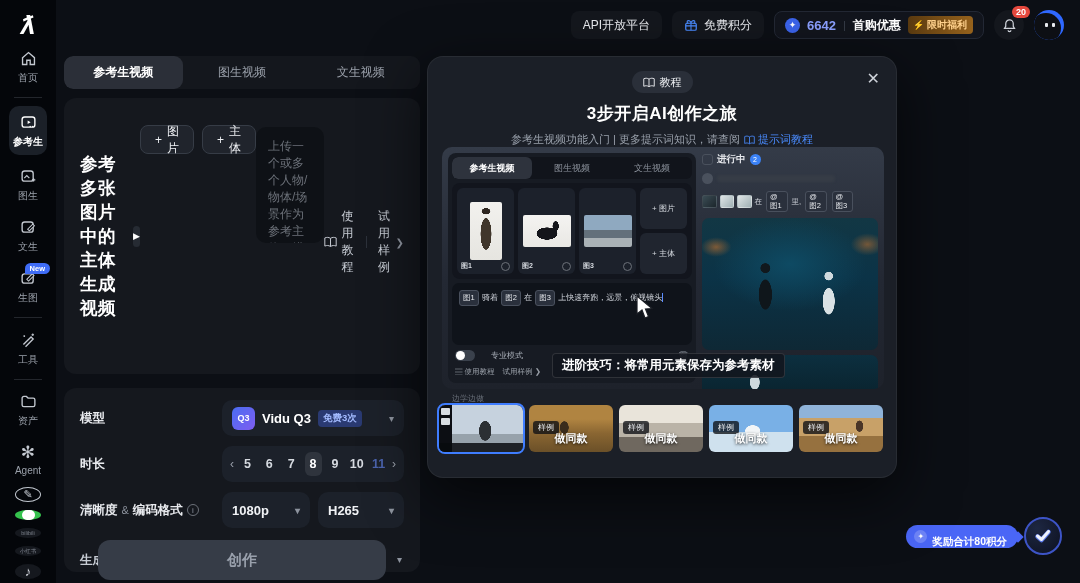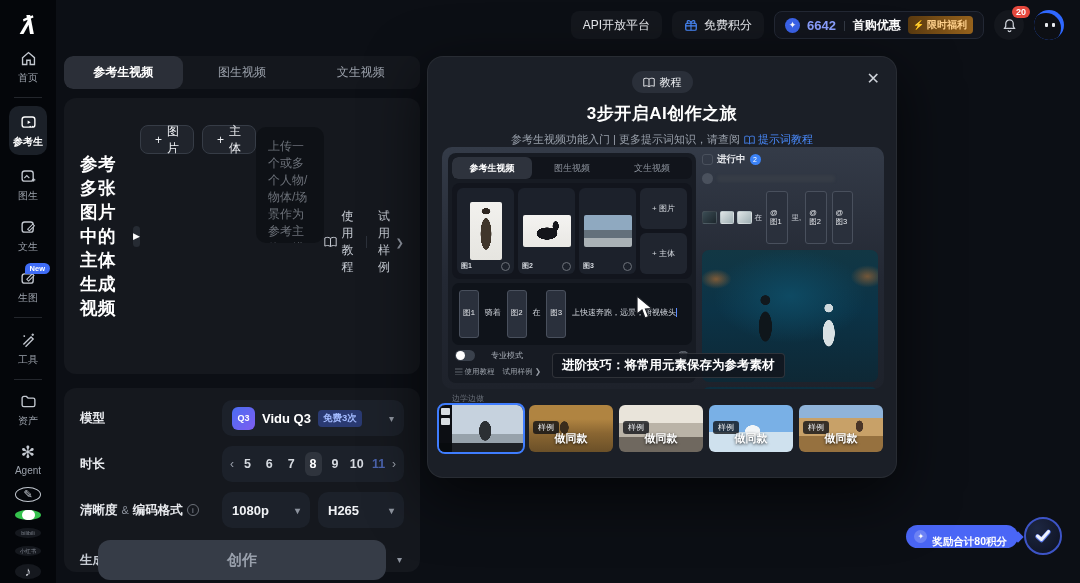--- a/index.html
+++ b/index.html
@@ -116,22 +116,22 @@
   .ref-img.horse { width:48px; height:32px; background:
       radial-gradient(17px 10px at 50% 58%, #14151a 60%, transparent 62%),
       radial-gradient(5px 8px at 68% 35%, #14151a 60%, transparent 65%),
       linear-gradient(#f4f3f1,#e9e8e4); }
   .ref-img.mountain { width:48px; height:32px; background:
       linear-gradient(180deg,#8fa9c0 0 48%, #63707b 48% 72%, #aab2b6 72%); }
   .ref-name { position:absolute; left:4px; bottom:3px; font-size:7px; color:#d6dae0; font-weight:bold; }
   .ref-gear { position:absolute; right:4px; bottom:3px; width:9px; height:9px; border:1px solid #6c7179; border-radius:50%; }
   .mock-addcol { flex:1; display:flex; flex-direction:column; gap:4px; }
   .mock-add { flex:1; background:#20252f; border-radius:6px; font-size:8px; color:#d6dae0; display:flex; align-items:center; justify-content:center; gap:3px; }
-  .mock-prompt { margin-top:4px; background:#0f131a; border-radius:7px; height:62px; padding:7px 6px; font-size:8px; color:#cfd3da; line-height:1.8;font-family:Liberation Mono, monospace; }
-  .pill { display:inline-block; background:#2a303c; border:1px solid #49505d; border-radius:3px; padding:16px 3px; font-size:7.5px; color:#e8eaee; margin:0 1px; }
+  .mock-prompt { margin-top:4px; background:#0f131a; border-radius:7px; height:62px; padding:7px 6px; font-size:8px; color:#cfd3da; line-height:1.8; }
+  .pill { display:inline-block; background:#2a303c; border:1px solid #49505d; border-radius:3px; padding:0 3px; font-size:7.5px; color:#e8eaee; margin:0 1px; }
   .caret { display:inline-block; width:1px; height:9px; background:#5b8cff; vertical-align:middle; }
   .mock-toggle-row { display:flex; align-items:center; gap:16px; margin-top:5px; padding:0 3px; }
   .mini-toggle { width:20px; height:11px; background:#3a414c; border-radius:6px; position:relative; }
   .mini-toggle::after { content:''; position:absolute; left:1px; top:1px; width:9px; height:9px; background:#fff; border-radius:50%; }
   .mock-toggle-row .tlabel { font-size:8px; color:#aab0b9; }
   .trash { margin-left:auto; font-size:9px; color:#8a909a; }
   .mock-links { display:flex; align-items:center; gap:8px; margin-top:6px; padding:0 3px; font-size:7.5px; color:#9aa0a9; }
   
   .rmock { position:absolute; left:260px; top:6px; width:152px; height:230px; }
   .prog-row { display:flex; align-items:center; gap:4px; }

